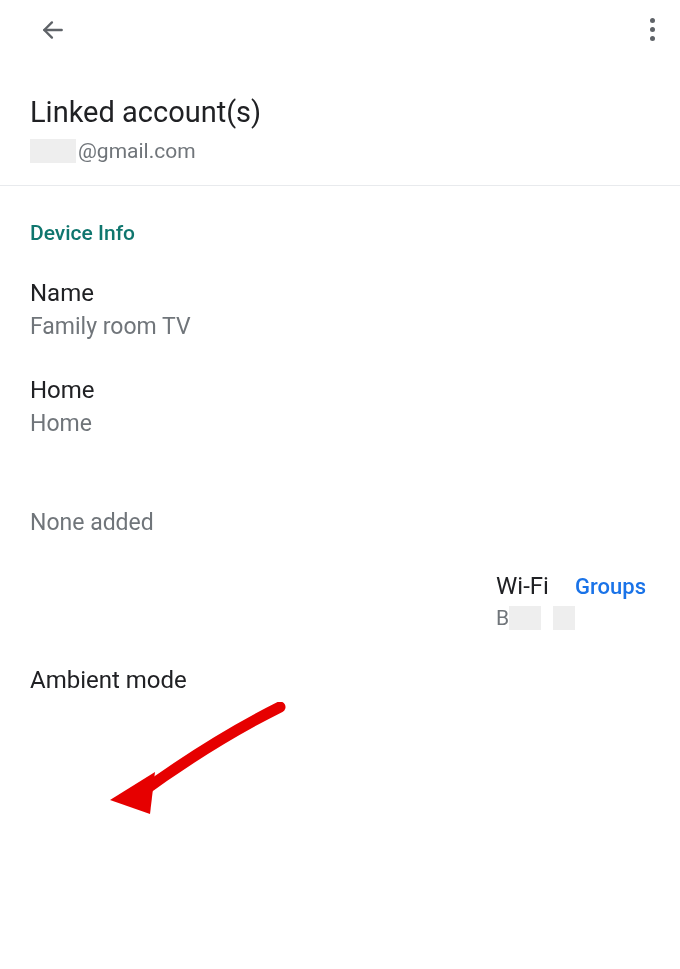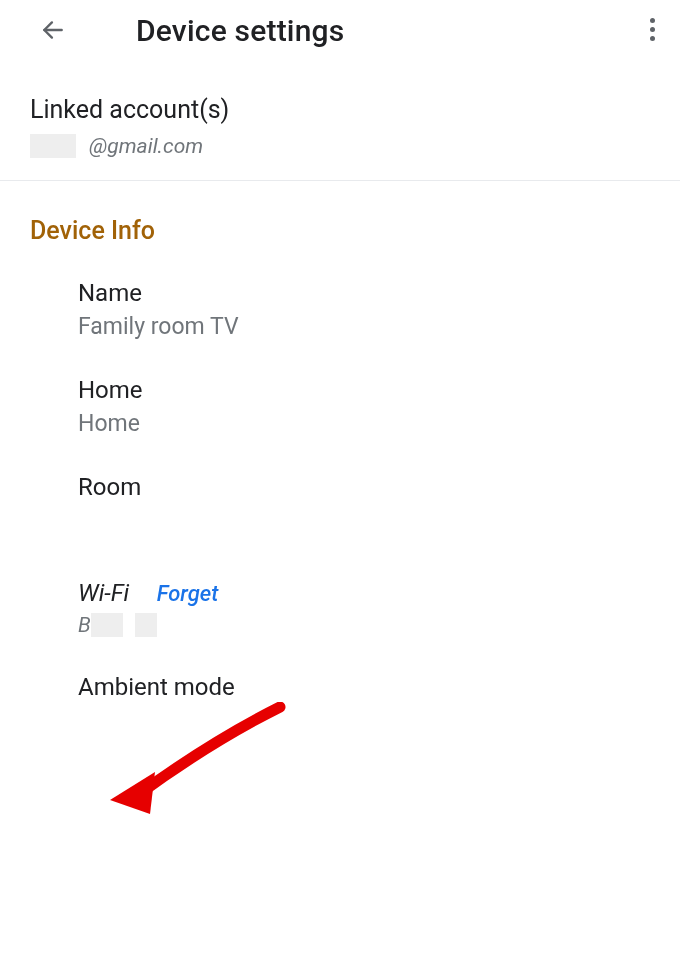--- a/index.html
+++ b/index.html
@@ -51,21 +51,21 @@
     .menu-dot {
       width: 5px;
       height: 5px;
       background: #5f6368;
       border-radius: 50%;
     }
     .section {
       padding: 35px 30px 22px 30px;
     }
     .linked-title {
-      font-size: 25px;
+      font-size: 29px;
       color: #202124;
       font-weight: 400;
       margin-bottom: 10px;
     }
     .linked-email {
       font-size: 21px;
       color: #70757a;
       display: flex;
       align-items: center;
       gap: 0;
@@ -78,46 +78,44 @@
     }
     .redacted-1 { width: 46px; }
     .redacted-2 { width: 32px; margin-right: 6px; }
     .redacted-3 { width: 22px; margin-left: 6px; }
     .divider {
       height: 1px;
       background: #e8eaed;
       margin: 0;
     }
     .section-header {
-      font-size: 25px;
+      font-size: 21px;
       font-weight: 500;
-      color: #a16207;
+      color: #0f766e;
       padding: 35px 30px 16px 30px;
     }
     .item {
       padding: 18px 30px;
       position: relative;
-      margin-left: 48px;
     }
     .item-label {
       font-size: 24px;
       color: #202124;
       font-weight: 400;
       margin-bottom: 6px;
     }
     .item-value {
       font-size: 23px;
       color: #70757a;
       font-weight: 400;
     }
     .wifi-row {
       display: flex;
-      justify-content: flex-start;
+      justify-content: flex-end;
       align-items: flex-start;
-      font-style: italic;
     }
     .forget-link {
       font-size: 22px;
       color: #1a73e8;
       font-weight: 500;
       cursor: pointer;
       margin-top: 2px;
       margin-right: 4px;
     }
     .wifi-value {
@@ -137,68 +135,67 @@
 </head>
 <body>
 
 <div class="header">
   <div class="back-icon">
     <svg width="28" height="28" viewBox="0 0 24 24" fill="none" stroke="#5f6368" stroke-width="2.2" stroke-linecap="round" stroke-linejoin="round">
       <line x1="20" y1="12" x2="4" y2="12"></line>
       <polyline points="11,5 4,12 11,19"></polyline>
     </svg>
   </div>
-  <div class="header-title">Device settings</div>
   <div class="menu-icon">
     <div class="menu-dot"></div>
     <div class="menu-dot"></div>
     <div class="menu-dot"></div>
   </div>
 </div>
 
 <div class="section">
   <div class="linked-title">Linked account(s)</div>
   <div class="linked-email">
     <span class="redacted-box redacted-1"></span>
-    <span style="margin-left:13px;font-style:italic;">@gmail.com</span>
+    <span style="margin-left:2px;">@gmail.com</span>
   </div>
 </div>
 
 <div class="divider"></div>
 
 <div class="section-header">Device Info</div>
 
 <div class="item">
   <div class="item-label">Name</div>
   <div class="item-value">Family room TV</div>
 </div>
 
 <div class="item">
   <div class="item-label">Home</div>
   <div class="item-value">Home</div>
 </div>
 
 <div class="item">
-  <div class="item-label">Room</div>
-</div>
-
-<div class="item">
+</div>
+
+<div class="item">
+  <div class="item-value">None added</div>
 </div>
 
 <div class="item">
   <div class="wifi-row">
     <div>
       <div class="item-label">Wi-Fi</div>
       <div class="wifi-value">
         <span>B</span>
         <span class="redacted-box redacted-2"></span>
         <span class="redacted-box redacted-3"></span>
       </div>
     </div>
-    <div class="forget-link">Forget</div>
+    <div class="forget-link">Groups</div>
   </div>
 </div>
 
 <div class="item">
   <div class="item-label">Ambient mode</div>
 </div>
 
 <svg class="arrow-annotation" width="200" height="130" viewBox="0 0 200 130">
   <defs>
     <marker id="arrowhead" markerWidth="12" markerHeight="12" refX="2" refY="6" orient="auto">

